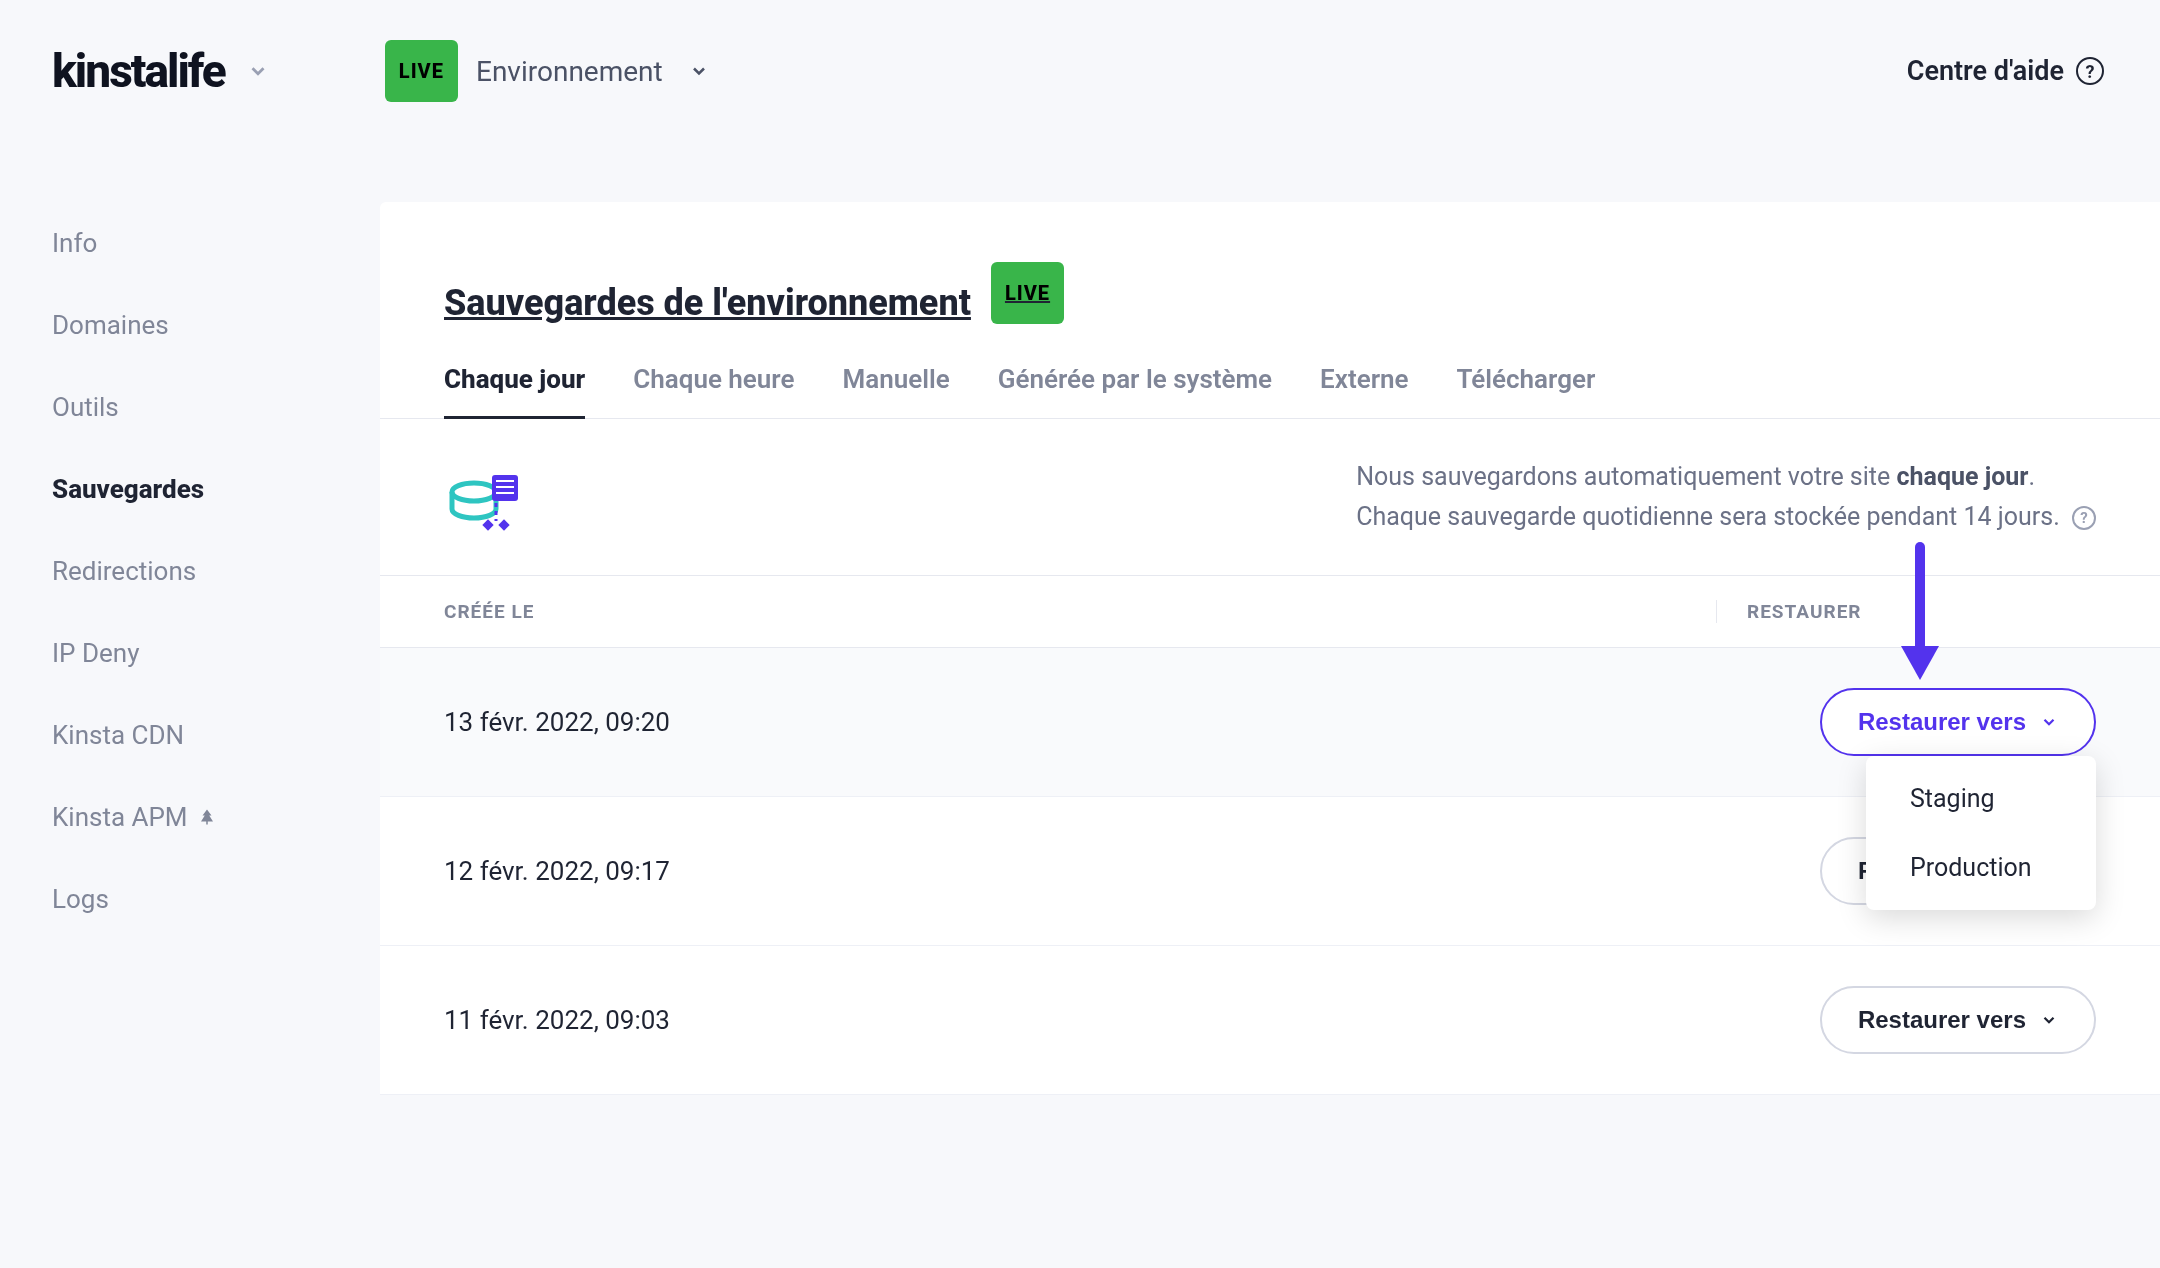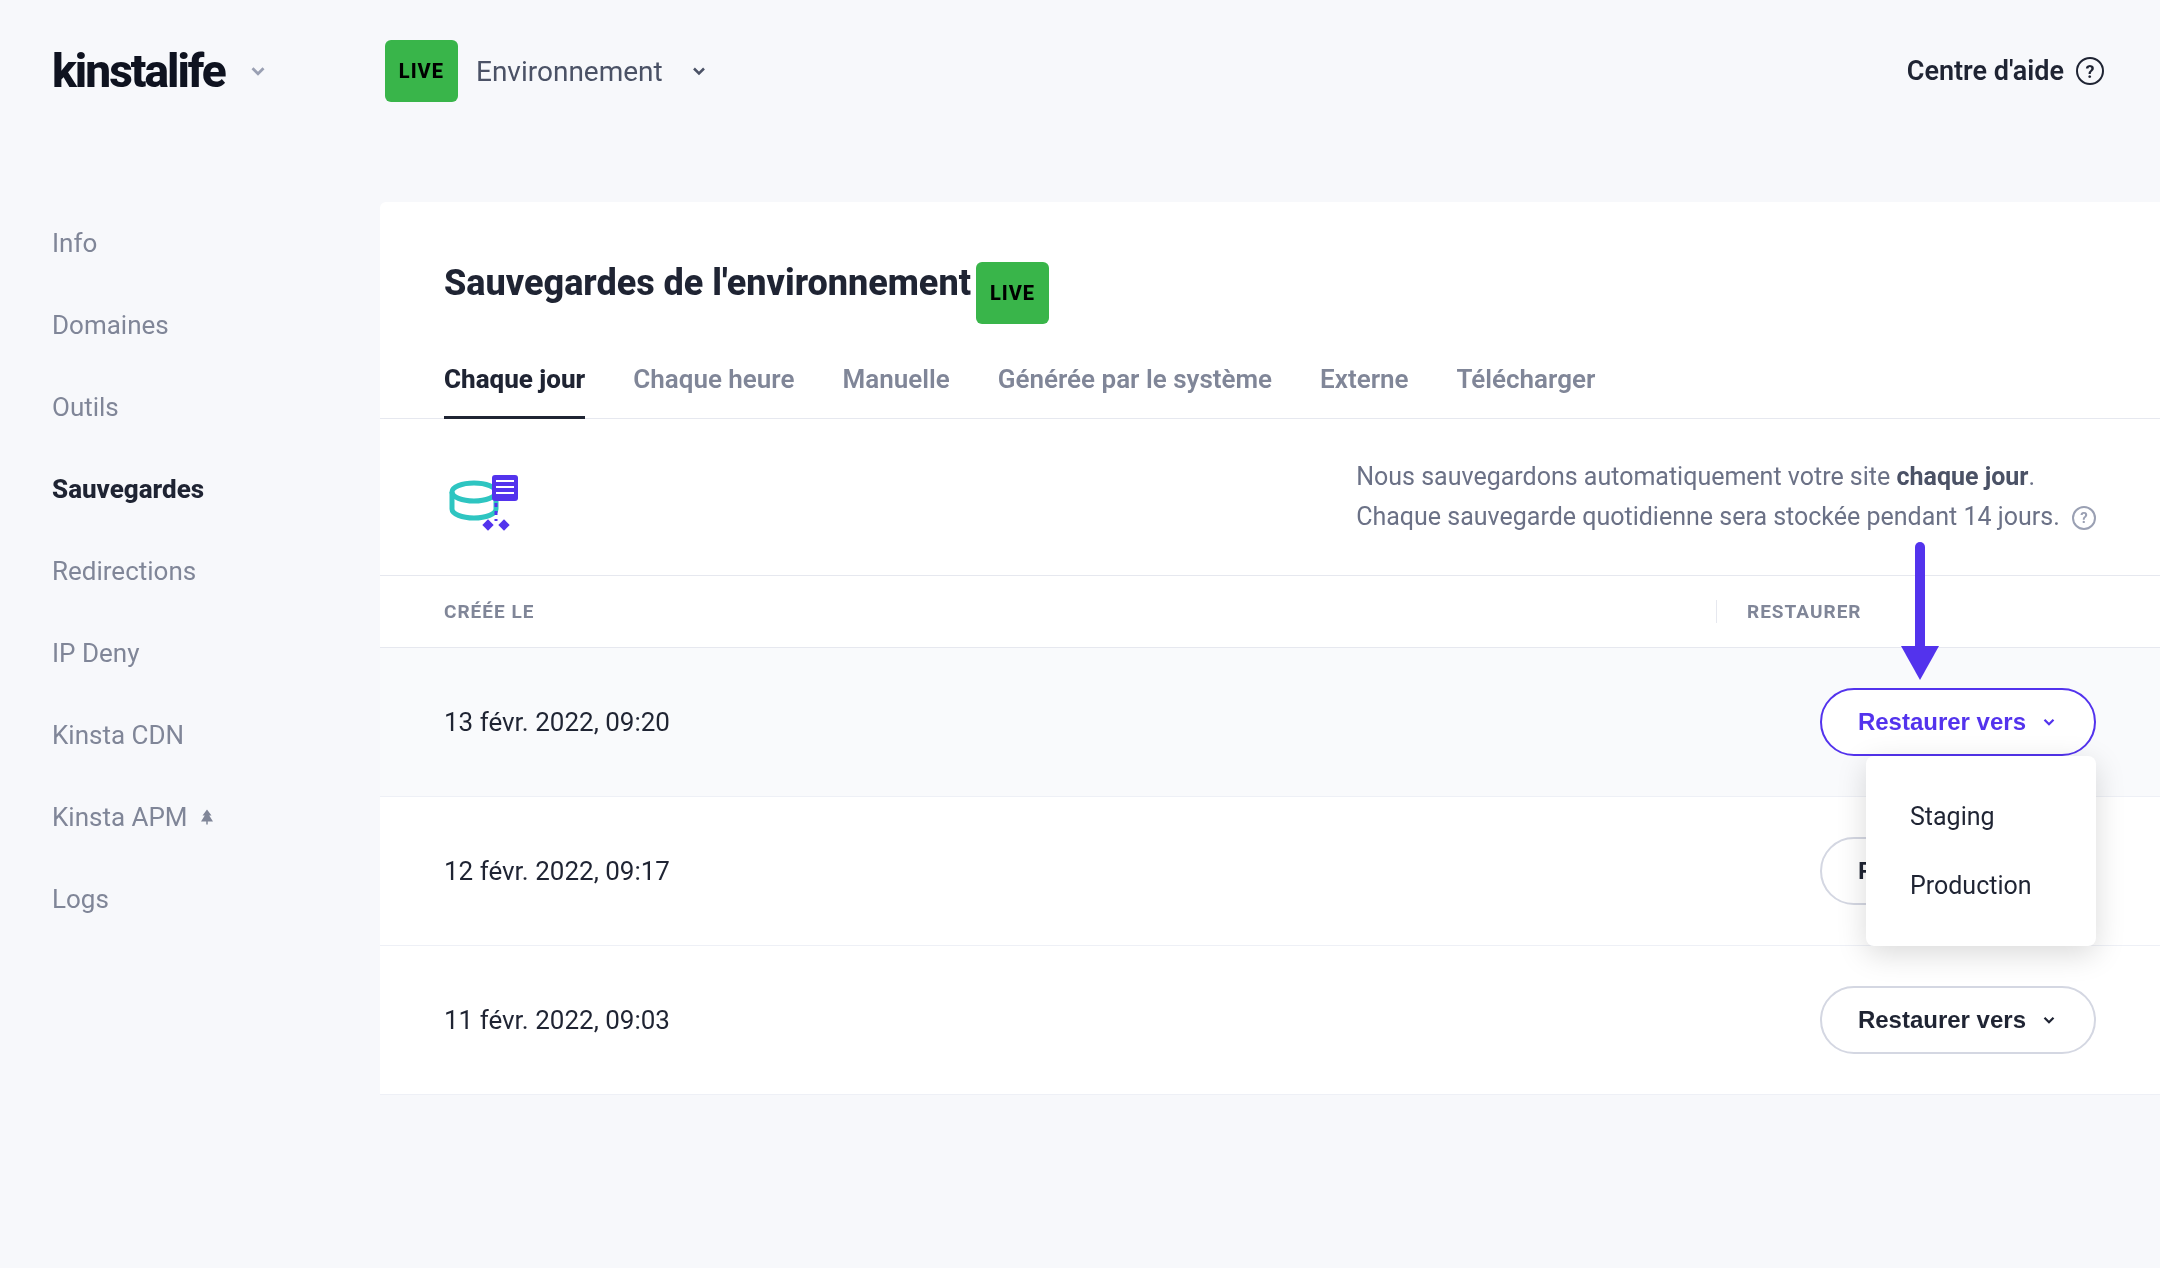--- a/index.html
+++ b/index.html
@@ -82,23 +82,24 @@
   }
   .main {
     flex: 1;
     background: #fff;
     border-radius: 6px 0 0 0;
     margin-top: 60px;
     padding: 60px 0 0 0;
   }
   .heading {
     display: flex;
-    align-items: flex-start;
-    gap: 5px;
+    align-items: flex-end;
+    gap: 20px;
     padding: 0 64px;
+    text-decoration: underline;
   }
   .heading h1 {
     font-size: 36px;
     font-weight: 800;
     color: #1f2433;
   }
   .tabs {
     display: flex;
     gap: 48px;
     padding: 40px 64px 0 64px;
@@ -178,21 +179,21 @@
     color: #5333ed;
   }
   .chevron-small { display: inline-flex; }
   .dropdown {
     position: absolute;
     right: 64px;
     top: 108px;
     background: #fff;
     border-radius: 8px;
     box-shadow: 0 8px 30px rgba(0,0,0,0.15);
-    padding: 26px 0;
+    padding: 8px 0;
     min-width: 230px;
     z-index: 10;
   }
   .dropdown-item {
     padding: 20px 44px;
     font-size: 25px;
     color: #1f2433;
     cursor: pointer;
   }
   .arrow-annotation {

